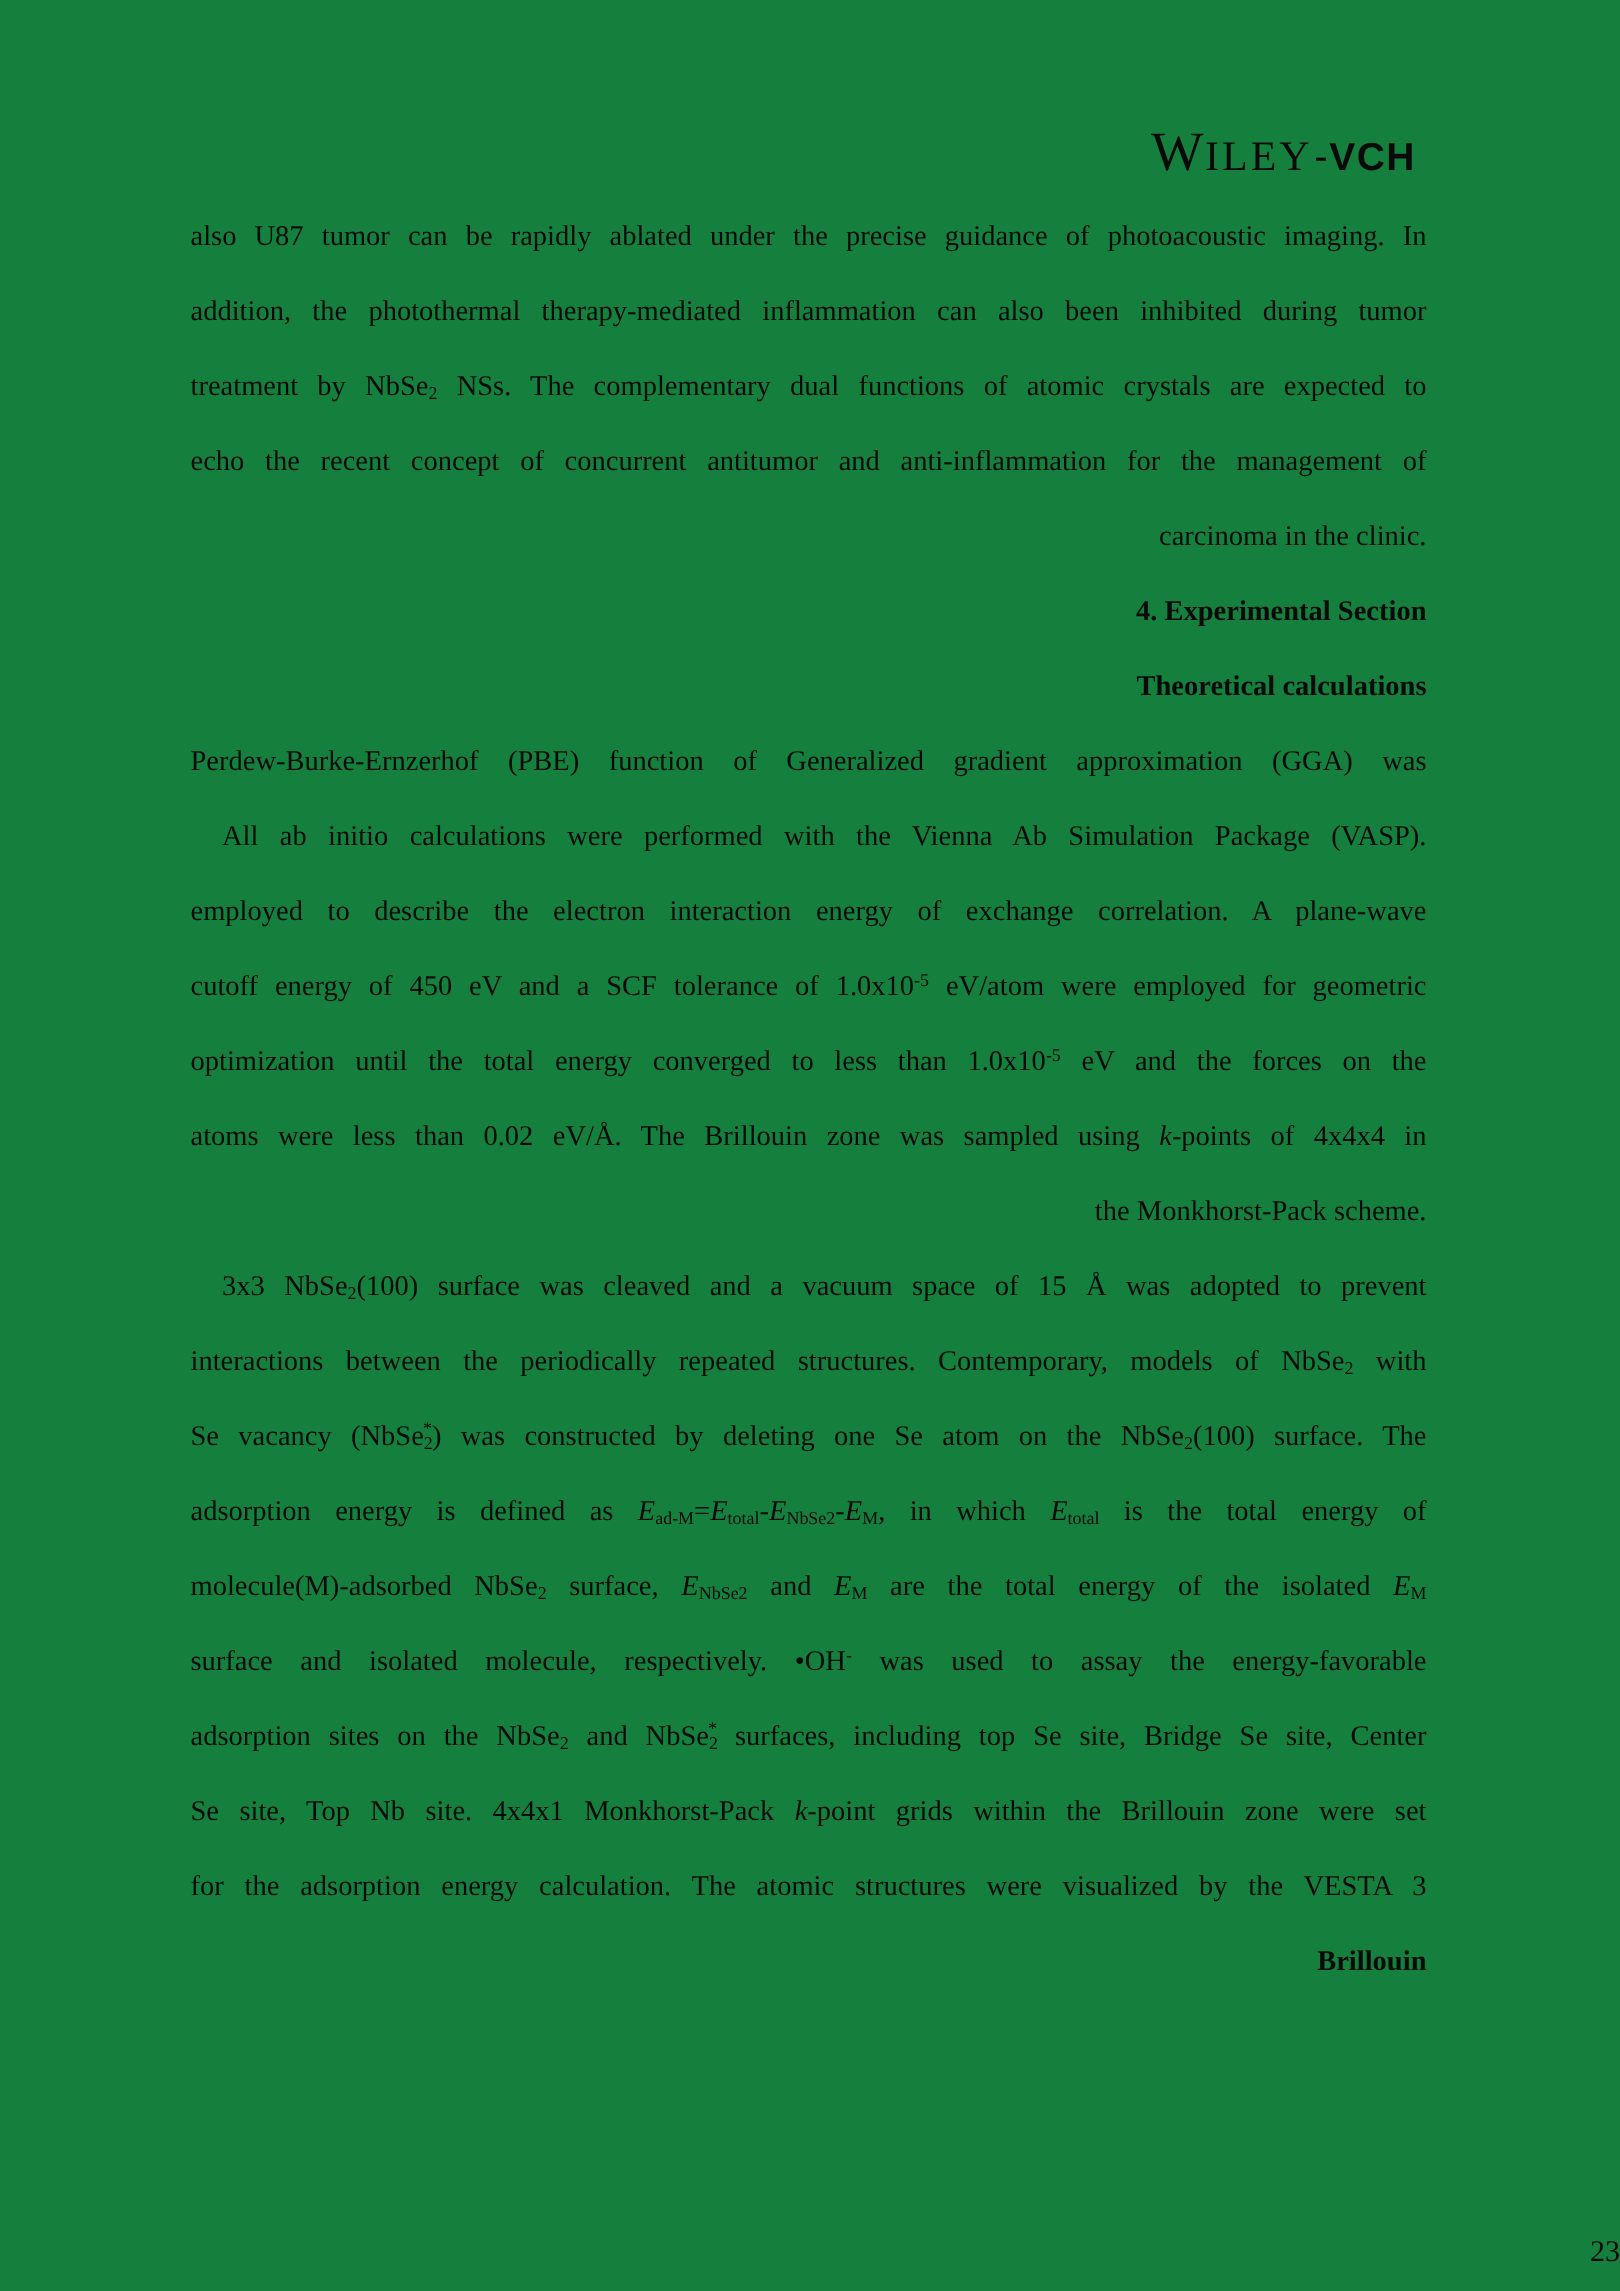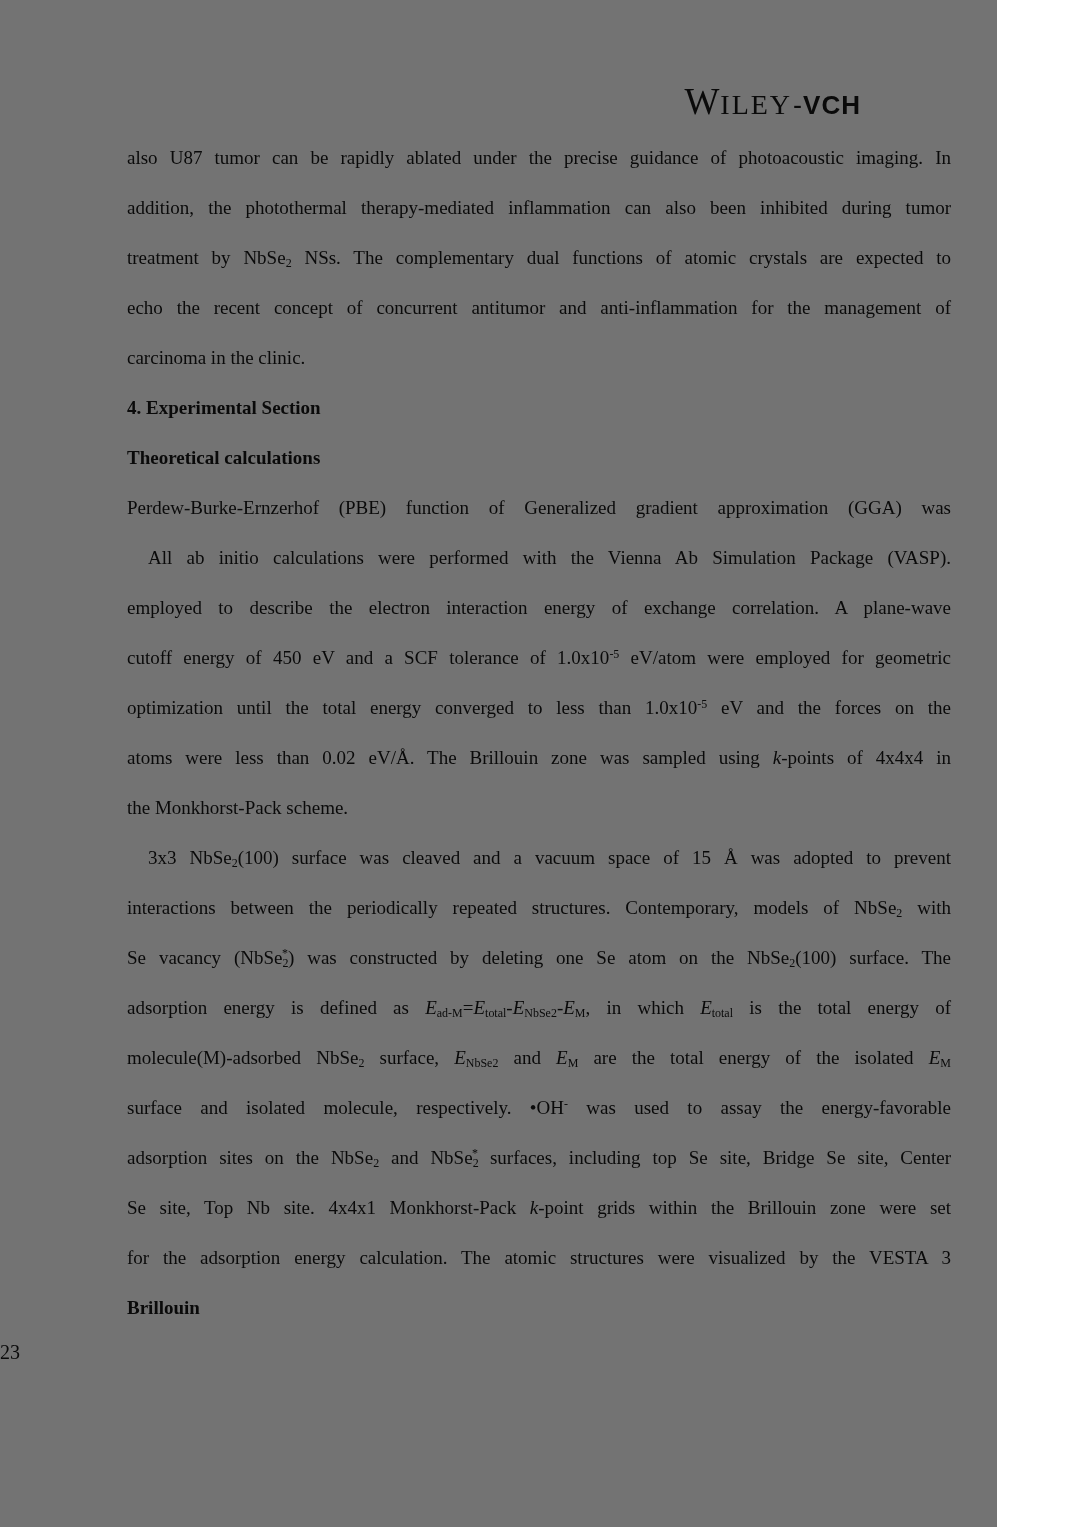--- a/index.html
+++ b/index.html
@@ -1,20 +1,20 @@
 <!DOCTYPE html>
 <html><head>
 <meta charset="utf-8">
 <style>
   html, body { margin: 0; padding: 0; background: #ffffff; }
   .page {
     position: relative;
-    width: 997px;
+    width: 1080px;
     height: 1527px;
-    background: #737373;
+    background: #15803d;
     color: #0a0a0a;
     font-family: "Liberation Serif", serif;
     overflow: hidden;
   }
   
   .logo {
     position: absolute;
     top: 80px;
     right: 136px;
     white-space: nowrap;
@@ -32,38 +32,38 @@
     width: 824px;
   }
   .line {
     height: 50px;
     line-height: 50px;
     font-size: 19px;
     text-align: justify;
     text-align-last: justify;
   }
   .line.last, .line.heading {
-    text-align: left;
+    text-align: right;
     text-align-last: auto;
   }
   .line.indent { text-indent: 21px; }
   .heading { font-weight: bold; }
 
   
   .s-sub     { font-size: 63%; position: relative; top: 0.25em;  line-height: 0; }
   .s-sup     { font-size: 63%; position: relative; top: -0.5em;  line-height: 0; }
   .s-supover { font-size: 63%; position: relative; top: -0.55em; margin-left: -0.55em; line-height: 0; }
   .s-i       { font-style: italic; }
 
   .pagenum {
     position: absolute;
-    top: 1332px;
+    top: 1481px;
     left: 0;
     width: 100%;
-    text-align: left;
+    text-align: right;
     font-size: 20px;
     line-height: 40px;
   }
 </style>
 </head>
 <body>
 
 <div class="page">
 
   <div class="logo">

